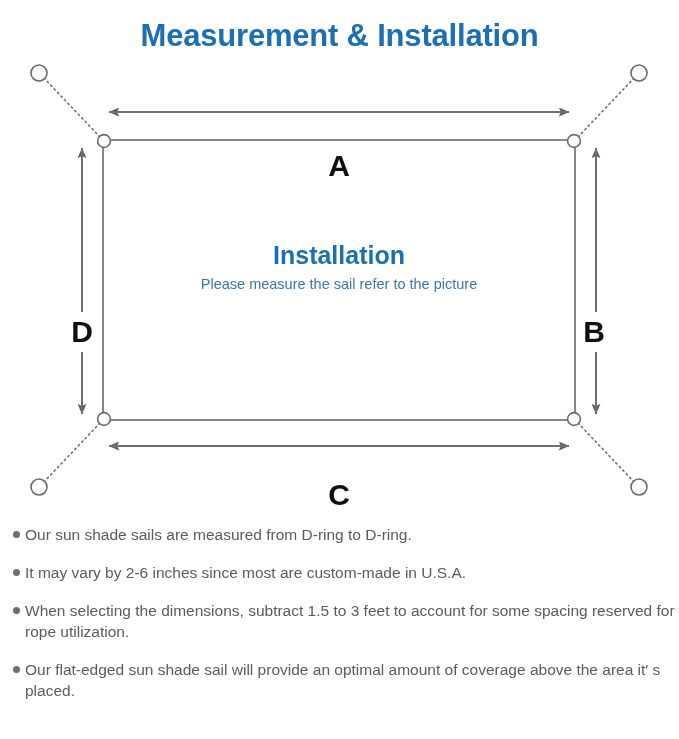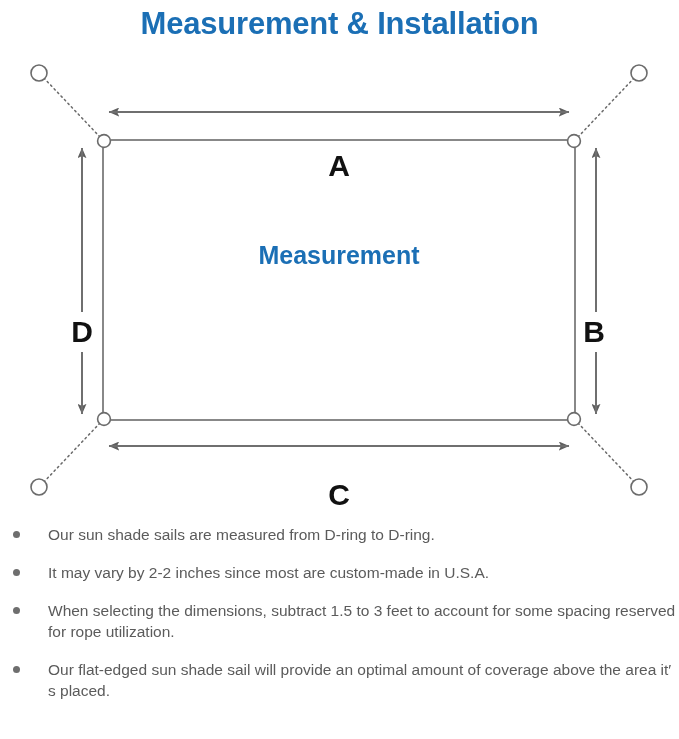--- a/index.html
+++ b/index.html
@@ -13,21 +13,21 @@
     position: relative;
     overflow: hidden;
     font-family: "Liberation Sans", sans-serif;
     -webkit-font-smoothing: antialiased;
   }
 
   
   .title {
     position: absolute;
     left: 0;
-    top: 4px;
+    top: 16px;
     width: 679px;
     text-align: center;
     font-family: "Liberation Sans", sans-serif;
     font-weight: bold;
     font-size: 31px;
     line-height: 40px;
     letter-spacing: -0.2px;
     color: #1b6fb5;
     white-space: nowrap;
   }
@@ -88,21 +88,21 @@
 
   
   .notes {
     position: absolute;
     left: 0;
     top: 524px;
     width: 679px;
   }
   .note {
     position: relative;
-    padding-left: 48px;
+    padding-left: 25px;
     margin-bottom: 17px;
     font-family: "Liberation Sans", sans-serif;
     font-size: 15.5px;
     line-height: 21px;
     color: #5b5b5b;
   }
   .note:last-child { margin-bottom: 12px; }
   .note .dot {
     position: absolute;
     left: 13px;
@@ -171,32 +171,33 @@
       <line x1="596" y1="96" x2="596" y2="362" stroke="#6f6f6f" stroke-width="2"></line>
     </g>
   </svg>
 
   <div class="dim dim-a">A</div>
   <div class="dim dim-b">B</div>
   <div class="dim dim-c">C</div>
   <div class="dim dim-d">D</div>
 
   <div class="sail-label">
-    <div class="main">Measurement</div>
+    <div class="main">Installation</div>
+    <div class="sub">Please measure the sail refer to the picture</div>
   </div>
 </div>
 
 <div class="notes">
   <div class="note">
     <span class="dot"></span>
     <span class="txt">Our sun shade sails are measured from D-ring to D-ring.</span>
   </div>
   <div class="note">
     <span class="dot"></span>
-    <span class="txt">It may vary by 2-2 inches since most are custom-made in U.S.A.</span>
+    <span class="txt">It may vary by 2-6 inches since most are custom-made in U.S.A.</span>
   </div>
   <div class="note">
     <span class="dot"></span>
     <span class="txt">When selecting the dimensions, subtract 1.5 to 3 feet to account for some spacing reserved for rope utilization.</span>
   </div>
   <div class="note">
     <span class="dot"></span>
     <span class="txt">Our flat-edged sun shade sail will provide an optimal amount of coverage above the area it′ s placed.</span>
   </div>
 </div>

